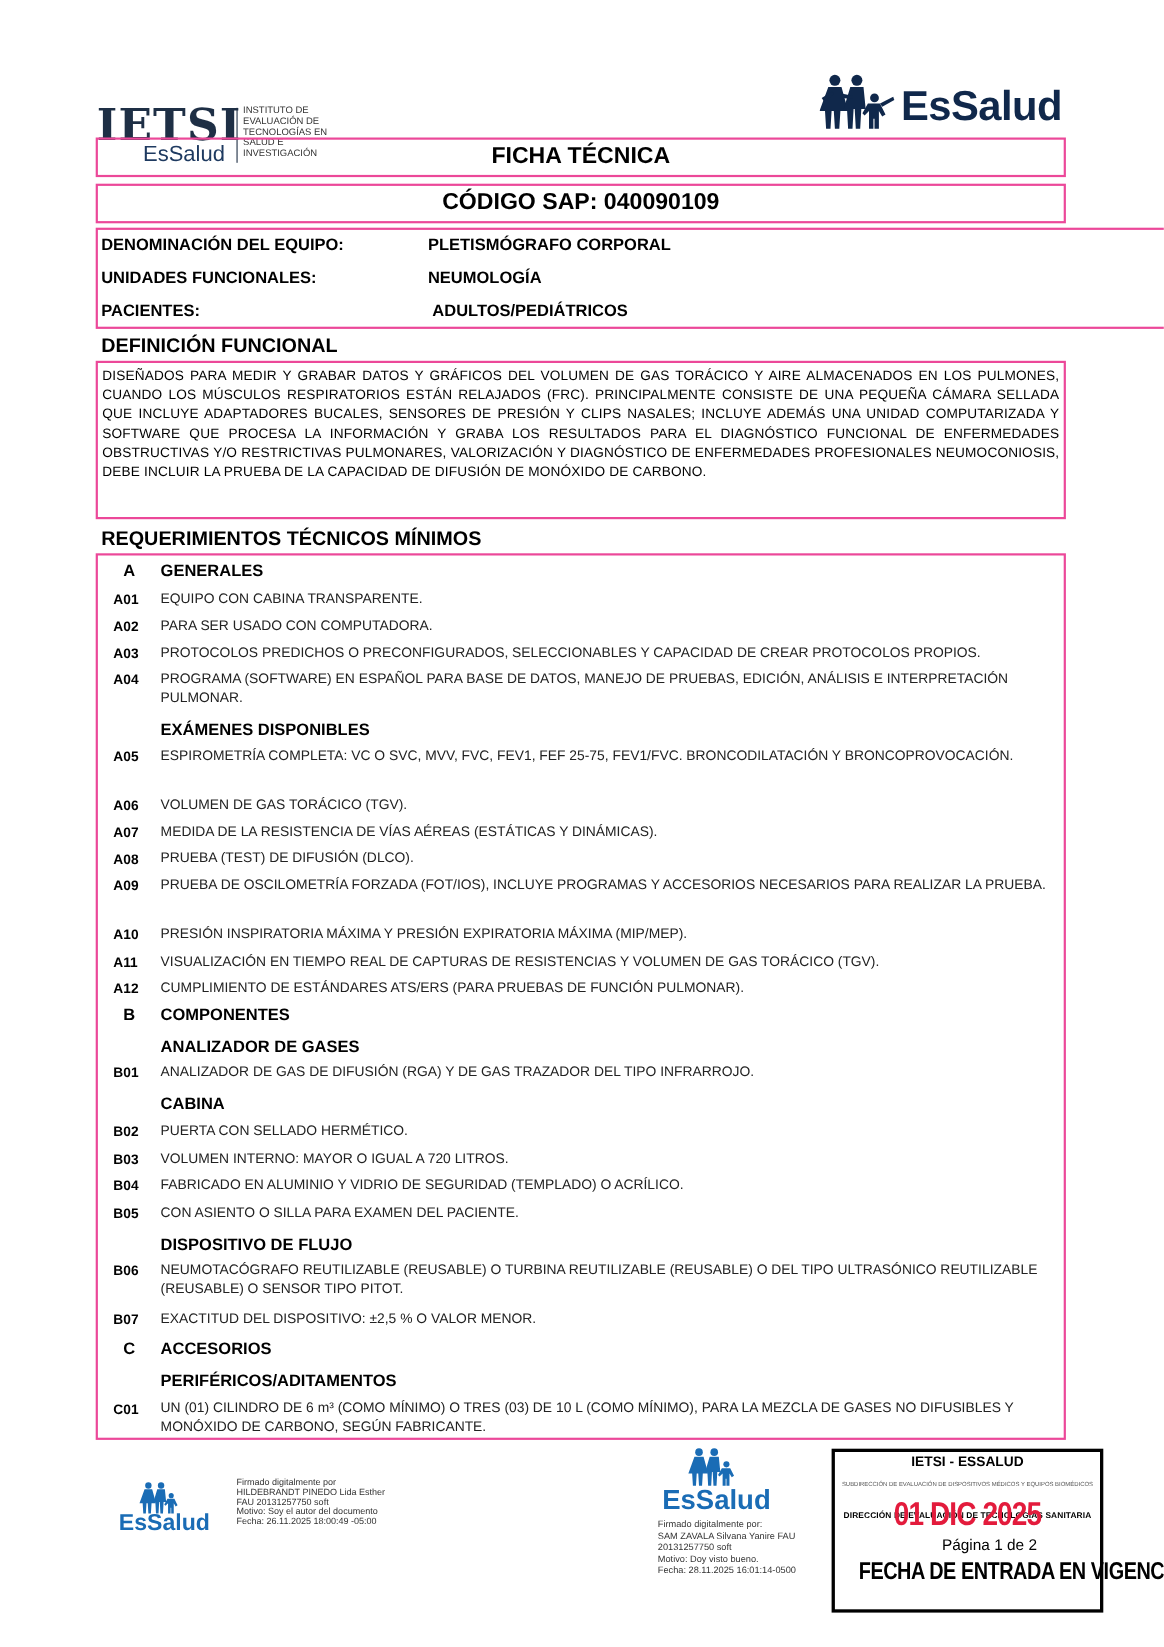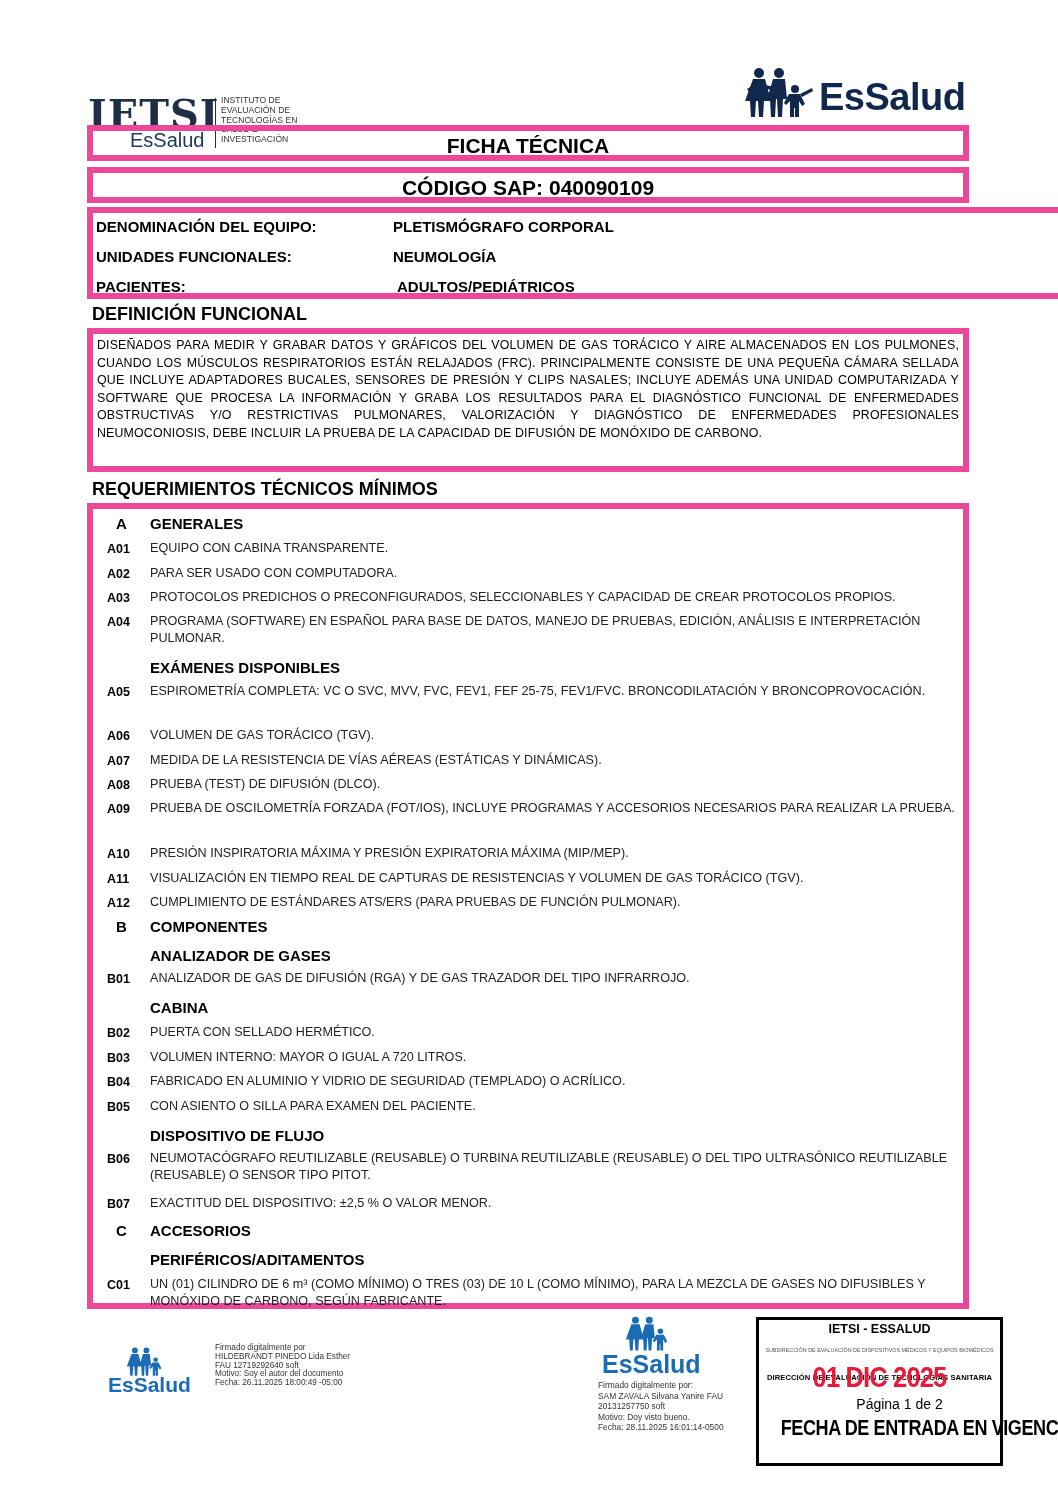--- a/index.html
+++ b/index.html
@@ -8,21 +8,21 @@
   
   #ietsi-logo { left:88px; top:56px; width:230px; height:58px;margin-top:38px; }
   #ietsi-word { position:absolute; left:0; top:0; font-family:"DejaVu Serif", serif; font-weight:bold; font-size:40px; letter-spacing:1px; color:#1e2f45; line-height:40px; }
   #ietsi-sub { position:absolute; left:42px; top:36px; font-size:20px; color:#1e3a60; line-height:20px; }
   #ietsi-divider { position:absolute; left:127px; top:4px; width:1px; height:50px; background:#1e2f45; }
   #ietsi-inst { position:absolute; left:133px; top:2px; font-size:8.6px; line-height:9.8px; color:#333; width:100px; }
   #essalud-logo { left:745px; top:67px; width:230px; height:55px; }
   .family { position:absolute; left:0; top:0; width:70px; height:52px; }
   #essalud-word { position:absolute; left:74px; top:10px; font-size:38px; font-weight:bold; color:#10284b; line-height:40px; letter-spacing:-0.5px; }
   
-  .box { position:absolute; border:6px solid #ec4899; box-sizing:border-box; }
+  .box { position:absolute; border:2px solid #ec4899; box-sizing:border-box; }
   #title-box { left:87px; top:125px; width:882px; height:36px; text-align:center; font-size:21px; font-weight:bold; line-height:30px; }
   #sap-box { left:87px; top:167px; width:882px; height:36px; text-align:center; font-size:21px; font-weight:bold; line-height:30px; }
   #info-box { left:87px; top:207px; width:980px; height:92px; }
   .info-row { position:absolute; left:3px; font-size:15px; font-weight:bold; }
   .info-label { position:absolute; left:0; white-space:nowrap; }
   .info-value { position:absolute; left:297px; white-space:nowrap; }
   .section-title { position:absolute; font-size:18px; font-weight:bold; white-space:nowrap; }
   #def-box { left:87px; top:328px; width:882px; height:144px; padding:3px 4px 0 4px; font-size:12.4px; line-height:17.5px; text-align:justify; text-align-last:left; letter-spacing:0.15px; }
   #req-box { left:87px; top:503px; width:882px; height:806px; }
   .req-line { position:absolute; left:0; width:876px; }
@@ -217,21 +217,21 @@
         <path d="M28 12 h12 l2 20 h-4 l-1 18 h-4 l-1 -18 h-1 l-1 18 h-4 l-1 -18 h-3 z"></path>
       <circle cx="50" cy="22" r="4"></circle>
         <path d="M44 27 h11 l5 10 l-3 2 l-3 -5 v16 h-4 v-9 h-1 v9 h-4 v-16 l-4 4 l-2 -2 z"></path>
     </g>
   </svg>
   <div class="word" style="left:0; top:26px; font-size:21px;">EsSalud</div>
 </div>
 <div class="sig-text" style="left:215px; top:1344px;">
   <div>Firmado digitalmente por</div>
   <div>HILDEBRANDT PINEDO Lida Esther</div>
-  <div>FAU 12719292640 soft</div>
+  <div>FAU 20131257750 soft</div>
   <div>Motivo: Soy el autor del documento</div>
   <div>Fecha: 26.11.2025 18:00:49 -05:00</div>
 </div>
 
 <div class="foot-logo" style="left:600px; top:1316px; width:110px; height:62px;">
   <svg class="family" style="left:25px; width:50px; height:36px;" viewBox="0 0 70 52">
     <g fill="#1a6cb5">
       <circle cx="14" cy="6" r="5"></circle>
         <path d="M8 12 h12 l6 22 h-7 l-1 16 h-4 l-1 -16 h-2 l-1 16 h-4 l-1 -16 h-5 z"></path>
       <circle cx="34" cy="6" r="5"></circle>

